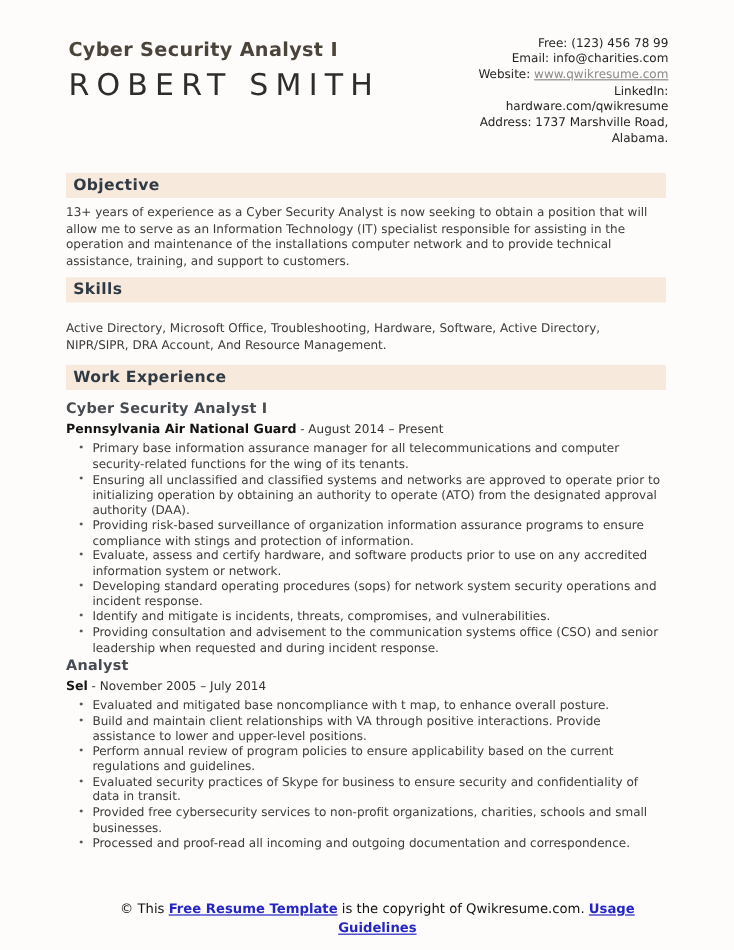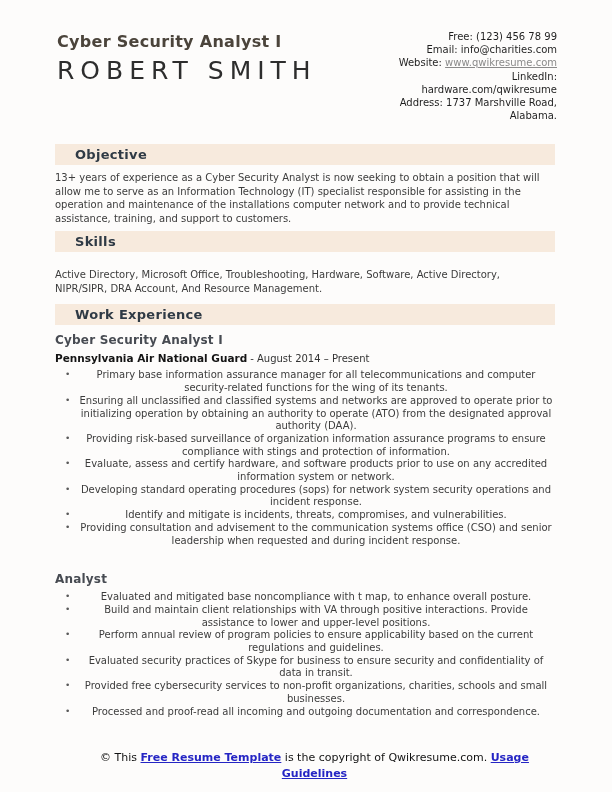--- a/index.html
+++ b/index.html
@@ -50,52 +50,51 @@
     cursor: pointer;
   }
   
   .section { margin: 0 57px 0 55px; }
   .sec-objective { margin-top: 22px; }
   .sec-bar {
     background: #f7eadd;
     font-size: 13px;
     font-weight: bold;
     color: #2f3a45;
-    padding: 3px 6px 3px 20px;
+    padding: 3px 6px 3px 6px;
     letter-spacing: 0.3px;
   }
   .body-text {
     font-size: 10px;
     line-height: 13.5px;
     color: #3c3c3c;
     margin-top: 6px;
   }
   .sec-skills { margin-top: 6px; }
   .skills-text { margin-top: 16px; }
   .sec-work { margin-top: 9px; }
   
   .job-first { margin-top: 8px; }
-  .job-second { margin-top: 25px; }
+  .job-second { }
   .job-title {
     font-size: 12px;
     font-weight: bold;
     color: #474b52;
     letter-spacing: 0.2px;
   }
   .job-meta {
     margin-top: 5px;
     font-size: 10.5px;
     color: #2e2e2e;
   }
   .company { font-weight: bold; color: #141414; }
   .dates { margin-left: 3px; font-size: 10px; color: #333333; }
   .bullets {
     list-style: none;
     margin-top: 5px;
-    text-align: center;
   }
   .bullets li {
     position: relative;
     font-size: 10px;
     line-height: 12.7px;
     padding-left: 22px;
     color: #3c3c3c;
   }
   .bullets li::before {
     content: "\2022";
@@ -167,20 +166,21 @@
         <li>Providing risk-based surveillance of organization information assurance programs to ensure compliance with stings and protection of information.</li>
         <li>Evaluate, assess and certify hardware, and software products prior to use on any accredited information system or network.</li>
         <li>Developing standard operating procedures (sops) for network system security operations and incident response.</li>
         <li>Identify and mitigate is incidents, threats, compromises, and vulnerabilities.</li>
         <li>Providing consultation and advisement to the communication systems office (CSO) and senior leadership when requested and during incident response.</li>
       </ul>
     </div>
 
     <div class="job job-second">
       <div class="job-title">Analyst</div>
+      <div class="job-meta"><span class="company">Sel</span><span class="dates">- November 2005 – July 2014</span></div>
       <ul class="bullets">
         <li>Evaluated and mitigated base noncompliance with t map, to enhance overall posture.</li>
         <li>Build and maintain client relationships with VA through positive interactions. Provide assistance to lower and upper-level positions.</li>
         <li>Perform annual review of program policies to ensure applicability based on the current regulations and guidelines.</li>
         <li>Evaluated security practices of Skype for business to ensure security and confidentiality of data in transit.</li>
         <li>Provided free cybersecurity services to non-profit organizations, charities, schools and small businesses.</li>
         <li>Processed and proof-read all incoming and outgoing documentation and correspondence.</li>
       </ul>
     </div>
   </div>

